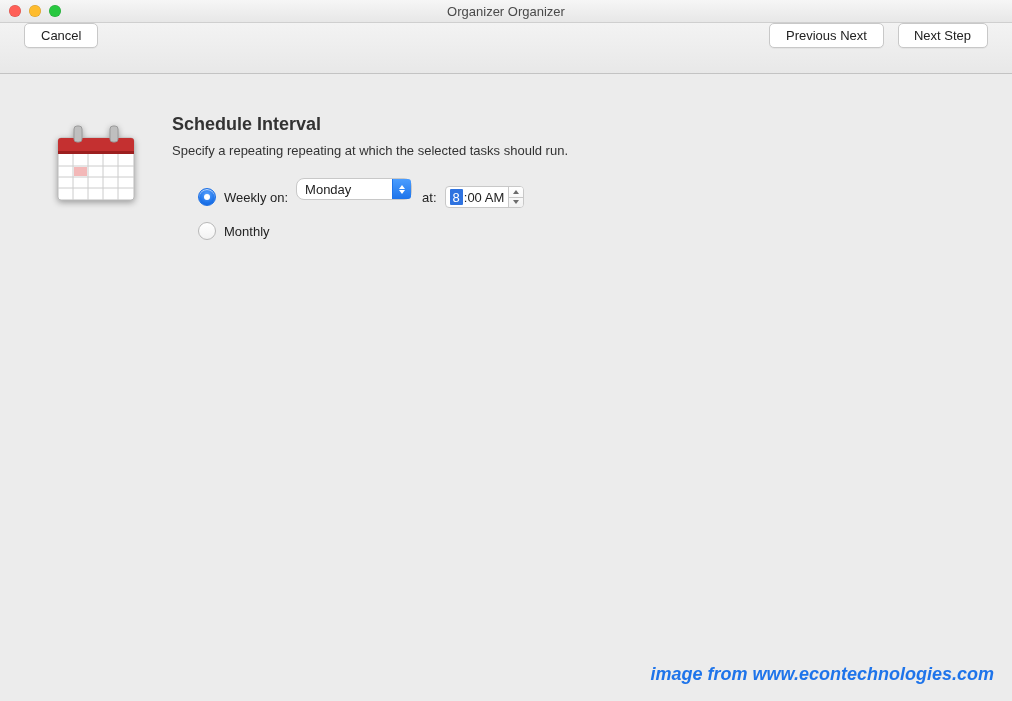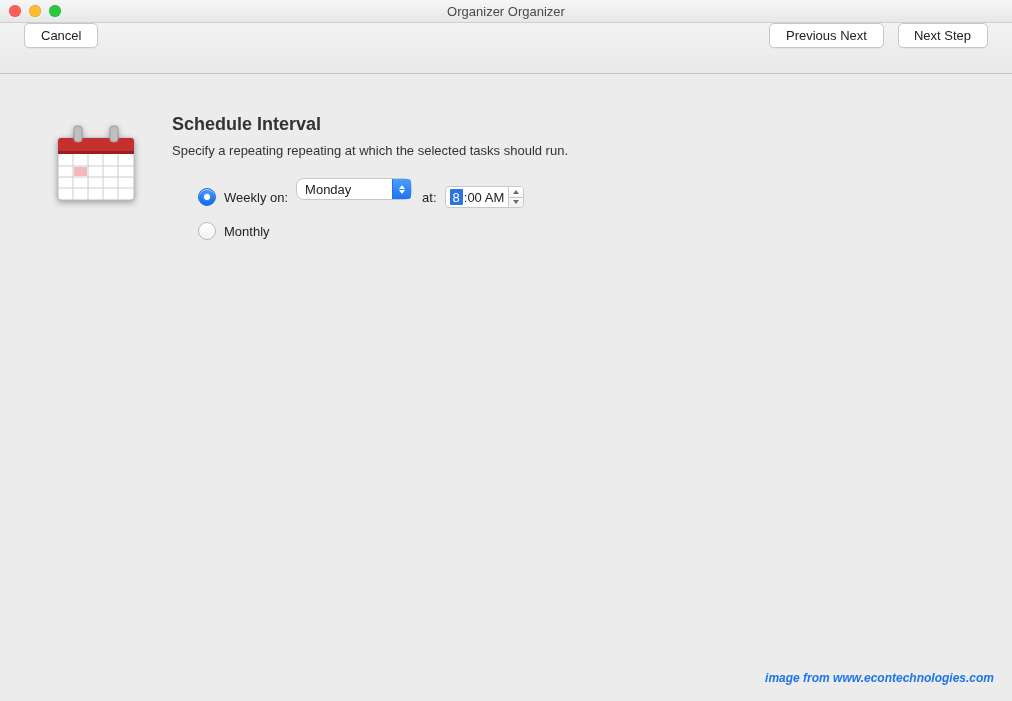--- a/index.html
+++ b/index.html
@@ -226,21 +226,21 @@
     width: 88px;
     height: 88px;
     filter: drop-shadow(0 2px 3px rgba(0,0,0,0.35));
   }
 
   
   .footer {
     position: absolute;
     right: 18px;
     bottom: 16px;
-    font-size: 12px;
+    font-size: 18px;
     font-weight: 700;
     font-style: italic;
     color: #1e74ea;
   }
 </style>
 </head>
 <body>
 
 <div class="titlebar">
   <div class="traffic-lights">

